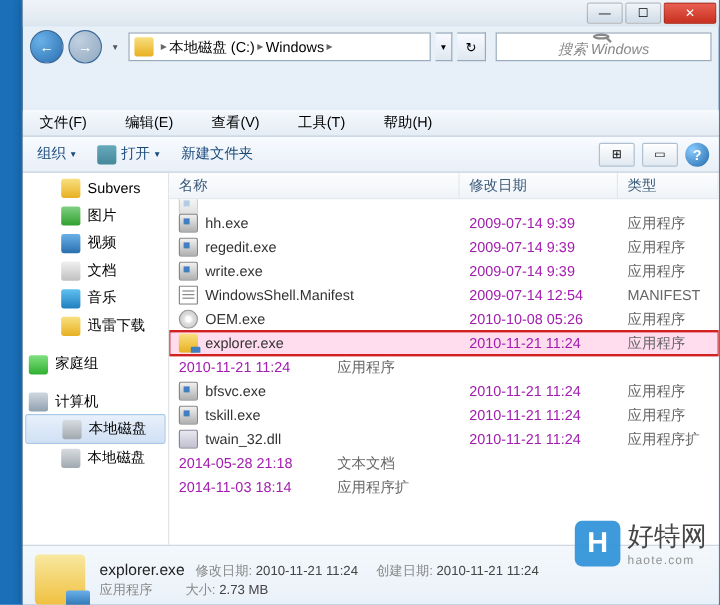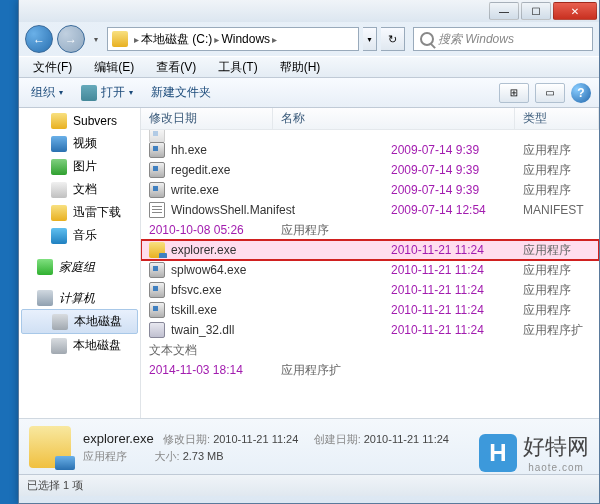--- a/index.html
+++ b/index.html
@@ -14,40 +14,40 @@
 .tbtn.close { background: linear-gradient(#e86050,#c83020); color: #fff; width: 44px; }
 
 .navbar { height: 34px; display: flex; align-items: center; padding: 4px 6px; gap: 4px; }
 .navbtn { width: 28px; height: 28px; border-radius: 50%; background: radial-gradient(circle at 30% 30%, #6ab0e8, #2a70b0); border: 1px solid #3a6a9a; display: flex; align-items: center; justify-content: center; color: #fff; font-size: 12px; cursor: pointer; }
 .navbtn.fwd { background: radial-gradient(circle at 30% 30%, #c0d0e0, #90a8c0); }
 .navdrop { width: 14px; height: 20px; display:flex; align-items:center; justify-content:center; color:#555; font-size:8px; cursor:pointer; }
 .addressbar { flex: 1; height: 24px; background: #fff; border: 1px solid #9ab; display: flex; align-items: center; padding: 0 4px; font-size: 12px; }
 .bcrumb-icon { width: 16px; height: 16px; background: linear-gradient(#f8e080,#e8b020); border-radius: 2px; margin-right: 4px; }
 .bcrumb-sep { color: #666; margin: 0 2px; font-size:10px; }
 .addr-refresh { width: 24px; height: 24px; border: 1px solid #9ab; border-left: none; background: linear-gradient(#f8faff,#e0e8f0); display:flex; align-items:center; justify-content:center; font-size:11px; cursor:pointer; }
-.searchbox { width: 180px; height: 24px; border: 1px solid #9ab; background: #fff; margin-left: 4px; display: flex; align-items: center; padding: 0 6px; font-size: 12px; color: #888; font-style: italic; }
+.searchbox { width: 180px; height: 24px; border: 1px solid #9ab; background: #fff; margin-left: 4px; display: flex; align-items: center; padding: 0 6px; font-size: 12px; color: #888; font-style: italic; flex-direction: column; }
 .search-icon { width:14px; height:14px; border:2px solid #888; border-radius:50%; position:relative; margin-right:4px;}
 .search-icon::after { content:''; position:absolute; width:6px; height:2px; background:#888; bottom:-3px; right:-4px; transform:rotate(45deg);}
 
-.menubar { height: 22px; background: linear-gradient(#f4f8fc,#e4ecf4); border-top: 1px solid #fff; border-bottom: 1px solid #c0cad6; display: flex; align-items: center; padding: 0 6px; font-size: 12px; gap: 6px; }
+.menubar { height: 22px; background: linear-gradient(#f4f8fc,#e4ecf4); border-top: 1px solid #fff; border-bottom: 1px solid #c0cad6; display: flex; align-items: flex-end; padding: 0 6px; font-size: 12px; gap: 16px; margin-top: 36px; }
 .menuitem { padding: 2px 8px; cursor: pointer; }
 
 .toolbar { height: 30px; background: linear-gradient(#f8fbff,#e8eff7); border-bottom: 1px solid #c0cad6; display: flex; align-items: center; padding: 0 8px; font-size: 12px; gap: 10px; }
 .tool { display: flex; align-items: center; gap: 4px; cursor: pointer; padding: 2px 4px; color: #1a4a7a; }
 .tool-icon { width: 16px; height: 16px; }
 .tbar-right { margin-left: auto; display:flex; gap:6px; align-items:center; }
 .viewbtn { width:30px; height:20px; border:1px solid #b0c0d0; background:linear-gradient(#fff,#e0e8f0); border-radius:2px; display:flex; align-items:center; justify-content:center; font-size:10px; cursor:pointer; }
 .helpbtn { width:20px; height:20px; border-radius:50%; background:radial-gradient(circle at 30% 30%, #8cf, #26a); color:#fff; display:flex; align-items:center; justify-content:center; font-size:12px; font-weight:bold; cursor:pointer;}
 
 .body { display: flex; height: 310px; background: #fff; }
 .sidebar { width: 122px; border-right: 1px solid #e0e4e8; overflow: hidden; font-size: 12px; padding-top: 2px; }
 .sb-item { display: flex; align-items: center; padding: 3px 6px 3px 18px; gap: 6px; cursor: pointer; white-space: nowrap; }
 .sb-item.indent { padding-left: 32px; }
 .sb-item.sel { background: linear-gradient(#e8f0fc,#d0e0f4); border: 1px solid #a8c8e8; border-radius: 2px; margin: 0 2px; padding-left: 30px; }
-.sb-group { padding: 4px 6px 2px 18px; display:flex; gap:6px; cursor:pointer;font-style:italic; }
+.sb-group { padding: 4px 6px 2px 5px; display:flex; align-items:center; gap:6px; cursor:pointer; }
 .sb-sep { height: 8px; }
 .sb-ico { width: 16px; height: 16px; flex-shrink: 0; }
 .ico-folder { background: linear-gradient(#f8e080,#e8b020); border-radius: 2px; }
 .ico-video { background: linear-gradient(#6ab0e8,#2a70b0); border-radius: 2px; }
 .ico-image { background: linear-gradient(#80d080,#30a030); border-radius: 2px; }
 .ico-doc { background: linear-gradient(#f0f0f0,#c0c0c0); border-radius: 2px; }
 .ico-music { background: linear-gradient(#60c0f0,#2080c0); border-radius: 2px; }
 .ico-home { background: linear-gradient(#80e080,#30b030); border-radius: 2px; }
 .ico-comp { background: linear-gradient(#d0d8e0,#90a0b0); border-radius: 2px; }
 .ico-drive { background: linear-gradient(#d8dce0,#a0a8b0); border-radius: 2px; }
@@ -80,21 +80,21 @@
 .det-icon::after { content:''; position:absolute; bottom:-2px; right:-4px; width:20px; height:14px; background:linear-gradient(#6ab0e8,#2a70b0); border-radius:2px;}
 .det-text { color: #444; line-height: 1.5; }
 .det-name { font-size: 13px; color: #222; }
 .det-label { color: #888; }
 
 .statusbar { height: 22px; border-top: 1px solid #c0cad6; background: linear-gradient(#f0f4f8,#e0e8f0); display: flex; align-items: center; padding: 0 8px; font-size: 11px; color: #444; }
 
 .watermark { position: absolute; bottom: 30px; right: 10px; display: flex; align-items: center; gap: 6px; pointer-events: none; opacity: 0.9; }
 .wm-logo { width: 38px; height: 38px; background: #2a90d8; border-radius: 6px; color: #fff; display:flex; align-items:center; justify-content:center; font-size:24px; font-weight:bold; }
 .wm-text { font-size: 22px; color: #333; font-weight: 500; }
-.wm-sub { font-size: 10px; color: #888; letter-spacing: 1px; text-align: center; }
+.wm-sub { font-size: 10px; color: #888; letter-spacing: 1px; }
 </style>
 </head>
 <body>
 
 <div class="window">
 
   <div class="titlebar">
     <div class="tbtn min">—</div>
     <div class="tbtn max">☐</div>
     <div class="tbtn close">✕</div>
@@ -149,38 +149,38 @@
   </div>
 
   <div class="body">
     <div class="sidebar">
       <div id="sb-libs">
           <div class="sb-item indent">
             <span class="sb-ico ico-folder"></span>
             <span>Subvers</span>
           </div>
           <div class="sb-item indent">
+            <span class="sb-ico ico-image"></span>
+            <span>图片</span>
+          </div>
+          <div class="sb-item indent">
             <span class="sb-ico ico-video"></span>
             <span>视频</span>
           </div>
           <div class="sb-item indent">
-            <span class="sb-ico ico-image"></span>
-            <span>图片</span>
-          </div>
-          <div class="sb-item indent">
             <span class="sb-ico ico-doc"></span>
             <span>文档</span>
           </div>
           <div class="sb-item indent">
+            <span class="sb-ico ico-music"></span>
+            <span>音乐</span>
+          </div>
+          <div class="sb-item indent">
             <span class="sb-ico ico-folder"></span>
             <span>迅雷下载</span>
-          </div>
-          <div class="sb-item indent">
-            <span class="sb-ico ico-music"></span>
-            <span>音乐</span>
           </div>
         </div>
       <div class="sb-sep"></div>
       <div class="sb-group">
           <span class="sb-ico ico-home"></span>
           <span>家庭组</span>
         </div>
       <div class="sb-sep"></div>
       <div class="sb-group">
           <span class="sb-ico ico-comp"></span>
@@ -191,22 +191,22 @@
           <span>本地磁盘</span>
         </div>
       <div class="sb-item indent">
           <span class="sb-ico ico-drive"></span>
           <span>本地磁盘</span>
         </div>
     </div>
 
     <div class="filelist">
       <div class="fl-head">
+        <div class="fl-col col-name">名称</div>
         <div class="fl-col col-date">修改日期</div>
-        <div class="fl-col col-name">名称</div>
         <div class="fl-col col-type">类型</div>
       </div>
       <div class="fl-body" id="fl-body">
           <div class="fl-row" style="height: 10px; opacity: 0.4;">
             <div class="fl-cell fl-name">
               <span class="fico fico-exe"></span>
             </div>
             <div class="fl-cell fl-date"></div>
             <div class="fl-cell fl-type"></div>
           </div>
@@ -236,36 +236,36 @@
           </div>
           <div class="fl-row">
             <div class="fl-cell fl-name">
               <span class="fico fico-txt"></span>
               <span>WindowsShell.Manifest</span>
             </div>
             <div class="fl-cell fl-date">2009-07-14 12:54</div>
             <div class="fl-cell fl-type">MANIFEST</div>
           </div>
           <div class="fl-row">
+            <div class="fl-cell fl-name">
+              <span class="fico fico-cd"></span>
+              <span>OEM.exe</span>
+            </div>
             <div class="fl-cell fl-date">2010-10-08 05:26</div>
             <div class="fl-cell fl-type">应用程序</div>
           </div>
           <div class="fl-row highlight">
             <div class="fl-cell fl-name">
               <span class="fico fico-explorer"></span>
               <span>explorer.exe</span>
             </div>
             <div class="fl-cell fl-date">2010-11-21 11:24</div>
             <div class="fl-cell fl-type">应用程序</div>
           </div>
           <div class="fl-row">
-            <div class="fl-cell fl-name">
-              <span class="fico fico-exe"></span>
-              <span>splwow64.exe</span>
-            </div>
             <div class="fl-cell fl-date">2010-11-21 11:24</div>
             <div class="fl-cell fl-type">应用程序</div>
           </div>
           <div class="fl-row">
             <div class="fl-cell fl-name">
               <span class="fico fico-exe"></span>
               <span>bfsvc.exe</span>
             </div>
             <div class="fl-cell fl-date">2010-11-21 11:24</div>
             <div class="fl-cell fl-type">应用程序</div>
@@ -280,20 +280,21 @@
           </div>
           <div class="fl-row">
             <div class="fl-cell fl-name">
               <span class="fico fico-dll"></span>
               <span>twain_32.dll</span>
             </div>
             <div class="fl-cell fl-date">2010-11-21 11:24</div>
             <div class="fl-cell fl-type">应用程序扩</div>
           </div>
           <div class="fl-row">
+            <div class="fl-cell fl-date">2014-05-28 21:18</div>
             <div class="fl-cell fl-type">文本文档</div>
           </div>
           <div class="fl-row">
             <div class="fl-cell fl-date">2014-11-03 18:14</div>
             <div class="fl-cell fl-type">应用程序扩</div>
           </div>
         </div>
     </div>
   </div>
 

